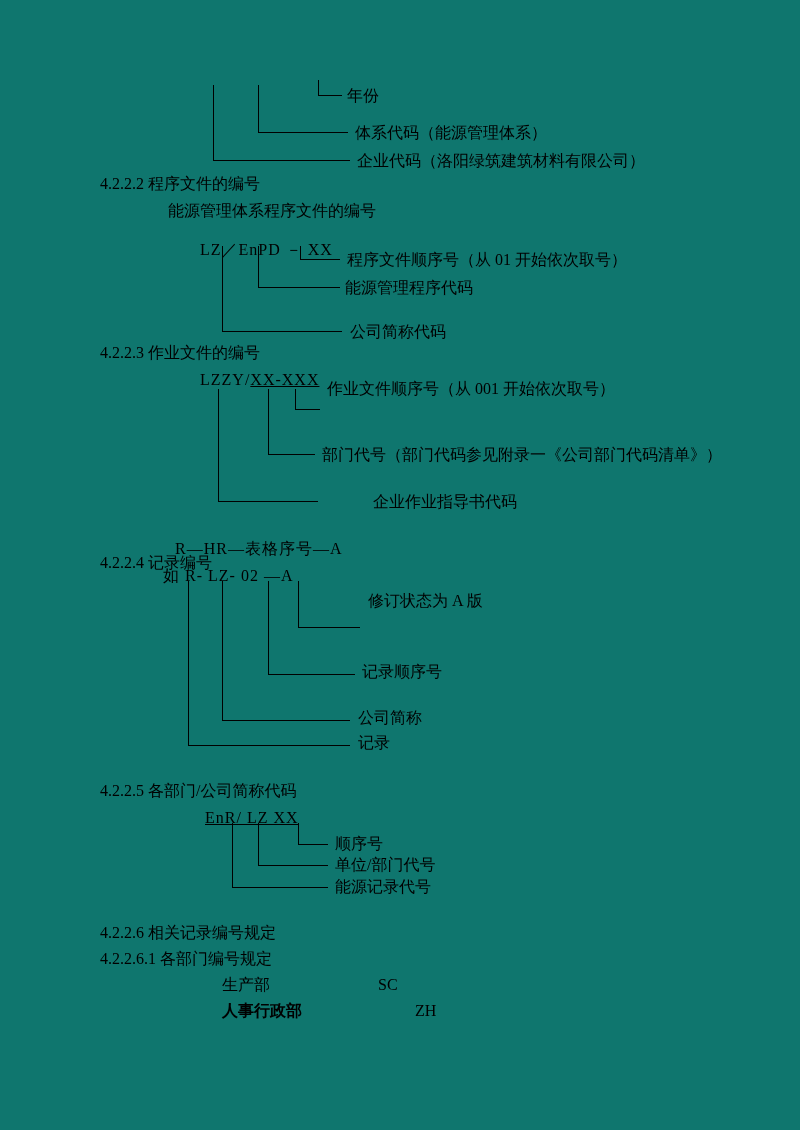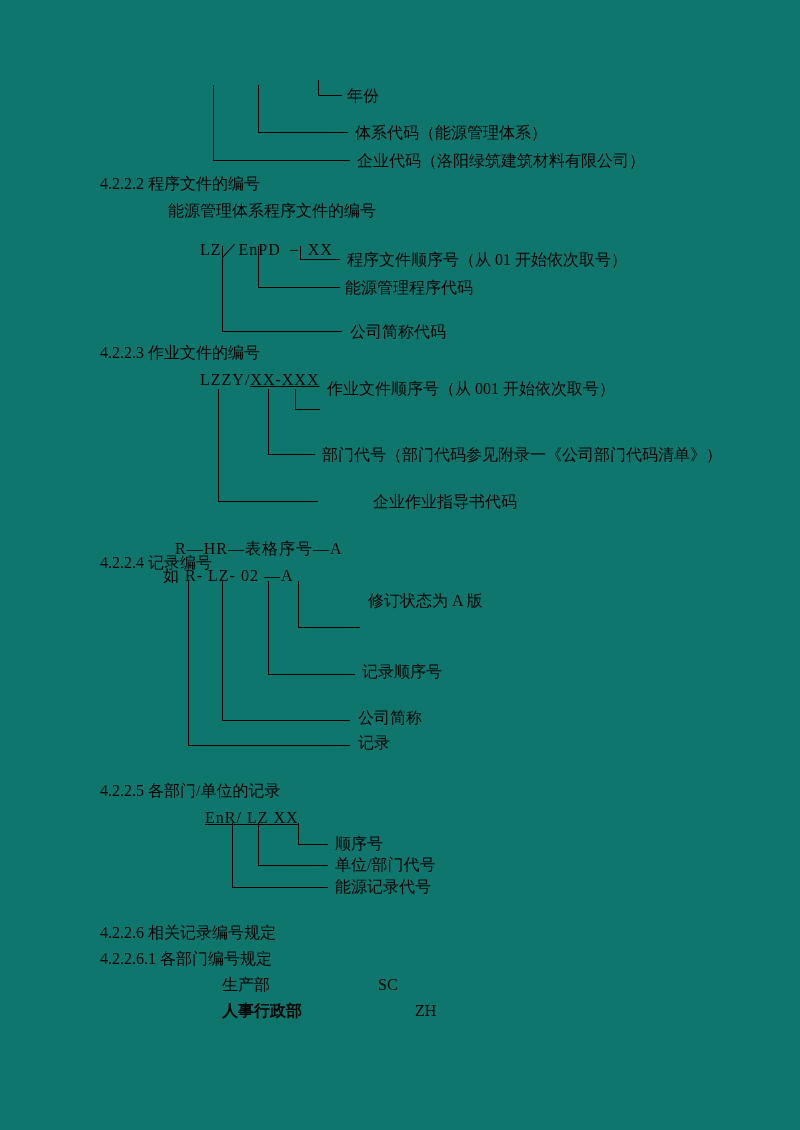--- a/index.html
+++ b/index.html
@@ -75,21 +75,21 @@
     <span class="t" style="left:362px; top:663px;">记录顺序号</span>
 
     <div class="elbow" style="left:222px; top:581px; width:128px; height:140px;"></div>
     <span class="t" style="left:358px; top:709px;">公司简称</span>
 
     <div class="elbow" style="left:188px; top:581px; width:162px; height:165px;"></div>
     <span class="t" style="left:358px; top:734px;">记录</span>
   </div>
 
   <div>
-    <span class="t" style="left:100px; top:782px;">4.2.2.5 各部门/单位的记录</span>
+    <span class="t" style="left:100px; top:782px;">4.2.2.5 各部门/公司简称代码</span>
     <span class="t code u" style="left:205px; top:809px;">EnR/ LZ XX</span>
 
     <div class="elbow" style="left:298px; top:823px; width:30px; height:22px;"></div>
     <span class="t" style="left:335px; top:835px;">顺序号</span>
 
     <div class="elbow" style="left:258px; top:823px; width:70px; height:43px;"></div>
     <span class="t" style="left:335px; top:856px;">单位/部门代号</span>
 
     <div class="elbow" style="left:232px; top:823px; width:96px; height:65px;"></div>
     <span class="t" style="left:335px; top:878px;">能源记录代号</span>

